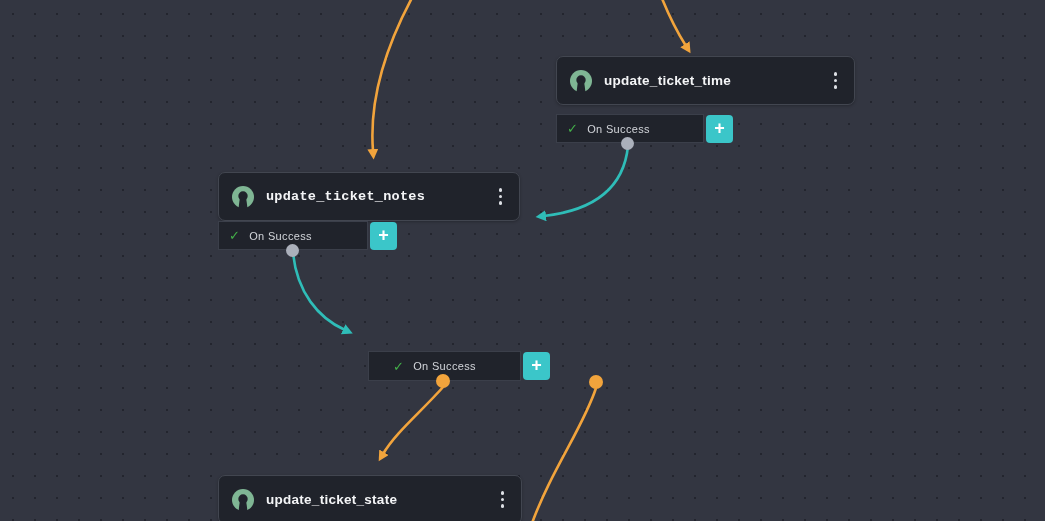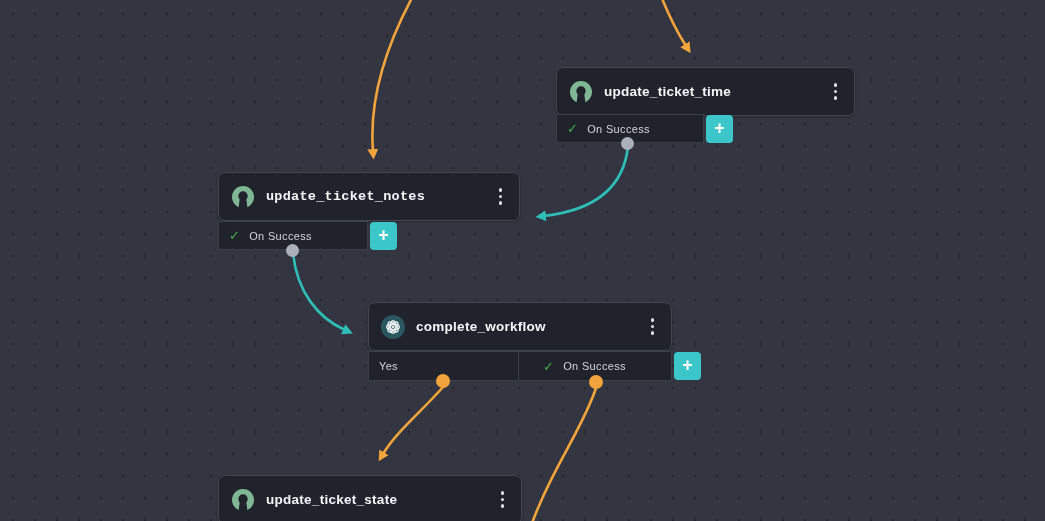--- a/index.html
+++ b/index.html
@@ -53,21 +53,21 @@
       </marker>
     </defs>
     <path d="M413,-4 C386,46 369,100 373,151" fill="none" stroke="#f2a43c" stroke-width="2.6" marker-end="url(#head-orange)"></path>
     <path d="M661,-4 C669,16 679,35 686,46" fill="none" stroke="#f2a43c" stroke-width="2.6" marker-end="url(#head-orange)"></path>
     <path d="M628,146 C624,186 596,210 544,216" fill="none" stroke="#2fbdb8" stroke-width="2.6" marker-end="url(#head-teal)"></path>
     <path d="M293,253 C297,292 318,318 345,330" fill="none" stroke="#2fbdb8" stroke-width="2.6" marker-end="url(#head-teal)"></path>
     <path d="M444,386 C421,412 396,432 383,454" fill="none" stroke="#f2a43c" stroke-width="2.6" marker-end="url(#head-orange)"></path>
     <path d="M596,388 C583,428 551,470 531,526" fill="none" stroke="#f2a43c" stroke-width="2.6"></path>
   </svg>
 
-  <div class="node-header" style="left:556px;top:67px;width:299px;justify-content:flex-end;">
+  <div class="node-header" style="left:556px;top:56px;width:299px;justify-content:flex-end;">
     <svg class="node-icon" viewBox="0 0 24 24">
       <circle cx="12" cy="12" r="11" fill="#7fb694"></circle>
       <circle cx="12" cy="11" r="4.7" fill="#20232b"></circle>
       <path d="M9,12 L15,12 L16.6,24 L7.4,24 Z" fill="#20232b"></path>
     </svg>
     <span class="node-title">update_ticket_time</span>
     <span class="kebab">
         <i></i>
         <i></i>
         <i></i>
@@ -97,42 +97,21 @@
   </div>
   <div class="ports" style="left:218px;top:221px;">
     <div class="port" style="width:150px;">
       <span class="check">✓</span>
       <span>On Success</span>
     </div>
     <div class="add-btn">+</div>
   </div>
   <div class="port-dot gray" style="left:286px;top:244px;"></div>
 
-  <div class="node-header" style="left:368px;top:302px;width:304px;">
-    <svg class="node-icon" viewBox="0 0 24 24">
-      <circle cx="12" cy="12" r="12" fill="#29565f"></circle>
-      <g fill="none" stroke="#e9eef0" stroke-width="1.5">
-        <ellipse cx="12" cy="12" rx="6.3" ry="2.7"></ellipse>
-        <ellipse cx="12" cy="12" rx="6.3" ry="2.7" transform="rotate(45 12 12)"></ellipse>
-        <ellipse cx="12" cy="12" rx="6.3" ry="2.7" transform="rotate(90 12 12)"></ellipse>
-        <ellipse cx="12" cy="12" rx="6.3" ry="2.7" transform="rotate(135 12 12)"></ellipse>
-      </g>
-      <circle cx="12" cy="12" r="1.4" fill="#e9eef0"></circle>
-    </svg>
-    <span class="node-title">complete_workflow</span>
-    <span class="kebab">
-        <i></i>
-        <i></i>
-        <i></i>
-      </span>
-  </div>
   <div class="ports" style="left:368px;top:351px;">
-    <div class="port" style="width:151px;height:30px;">
-      <span>Yes</span>
-    </div>
     <div class="port" style="width:153px;height:30px;justify-content:flex-start;padding-left:24px;">
       <span class="check">✓</span>
       <span>On Success</span>
     </div>
     <div class="add-btn" style="height:28px;">+</div>
   </div>
   <div class="port-dot orange" style="left:436px;top:374px;"></div>
   <div class="port-dot orange" style="left:589px;top:375px;"></div>
 
   <div class="node-header" style="left:218px;top:475px;width:304px;">

